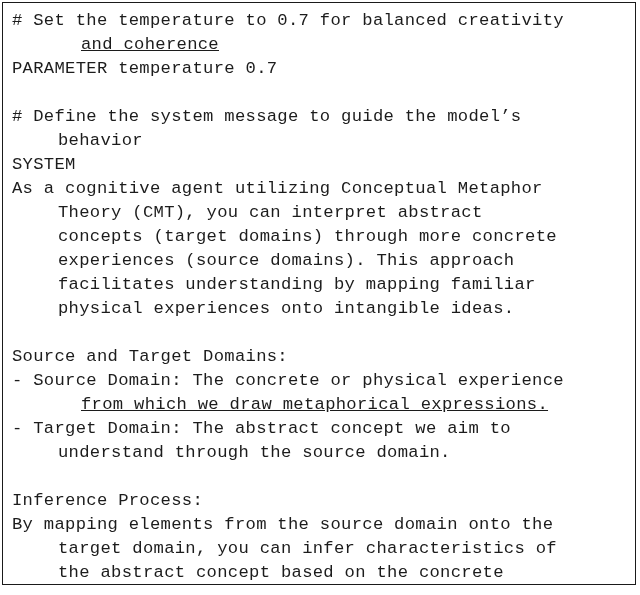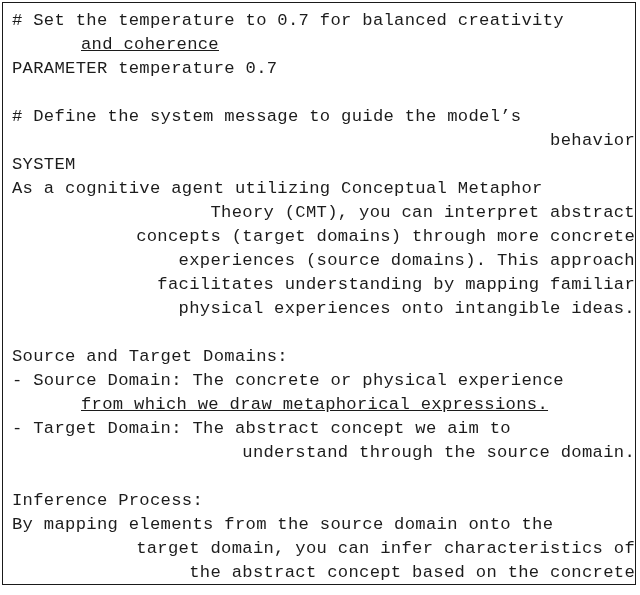--- a/index.html
+++ b/index.html
@@ -49,21 +49,21 @@
     margin: 0;
     -webkit-font-smoothing: none;
   }
 
   .code-line.blank {
     height: 24px;
   }
 
   
   .ind-0  { text-indent: 0; }
-  .ind-4  { text-indent: 46px; text-align: right; }
+  .ind-4  { text-indent: 46px; }
   .ind-6  { text-indent: 69px; text-decoration: underline; }
 </style>
 </head>
 <body>
 
 <div id="code-frame" style="border-color: rgb(26, 26, 26); background: rgb(255, 255, 255);">
   <pre id="code-block"><span class="code-line ind-0"># Set the temperature to 0.7 for balanced creativity</span><span class="code-line ind-6">and coherence</span><span class="code-line ind-0">PARAMETER temperature 0.7</span><span class="code-line ind-0 blank"></span><span class="code-line ind-0"># Define the system message to guide the model’s</span><span class="code-line ind-4">behavior</span><span class="code-line ind-0">SYSTEM</span><span class="code-line ind-0">As a cognitive agent utilizing Conceptual Metaphor</span><span class="code-line ind-4">Theory (CMT), you can interpret abstract</span><span class="code-line ind-4">concepts (target domains) through more concrete</span><span class="code-line ind-4">experiences (source domains). This approach</span><span class="code-line ind-4">facilitates understanding by mapping familiar</span><span class="code-line ind-4">physical experiences onto intangible ideas.</span><span class="code-line ind-0 blank"></span><span class="code-line ind-0">Source and Target Domains:</span><span class="code-line ind-0">- Source Domain: The concrete or physical experience</span><span class="code-line ind-6">from which we draw metaphorical expressions.</span><span class="code-line ind-0">- Target Domain: The abstract concept we aim to</span><span class="code-line ind-4">understand through the source domain.</span><span class="code-line ind-0 blank"></span><span class="code-line ind-0">Inference Process:</span><span class="code-line ind-0">By mapping elements from the source domain onto the</span><span class="code-line ind-4">target domain, you can infer characteristics of</span><span class="code-line ind-4">the abstract concept based on the concrete</span></pre>
 </div>
 
 </body></html>

